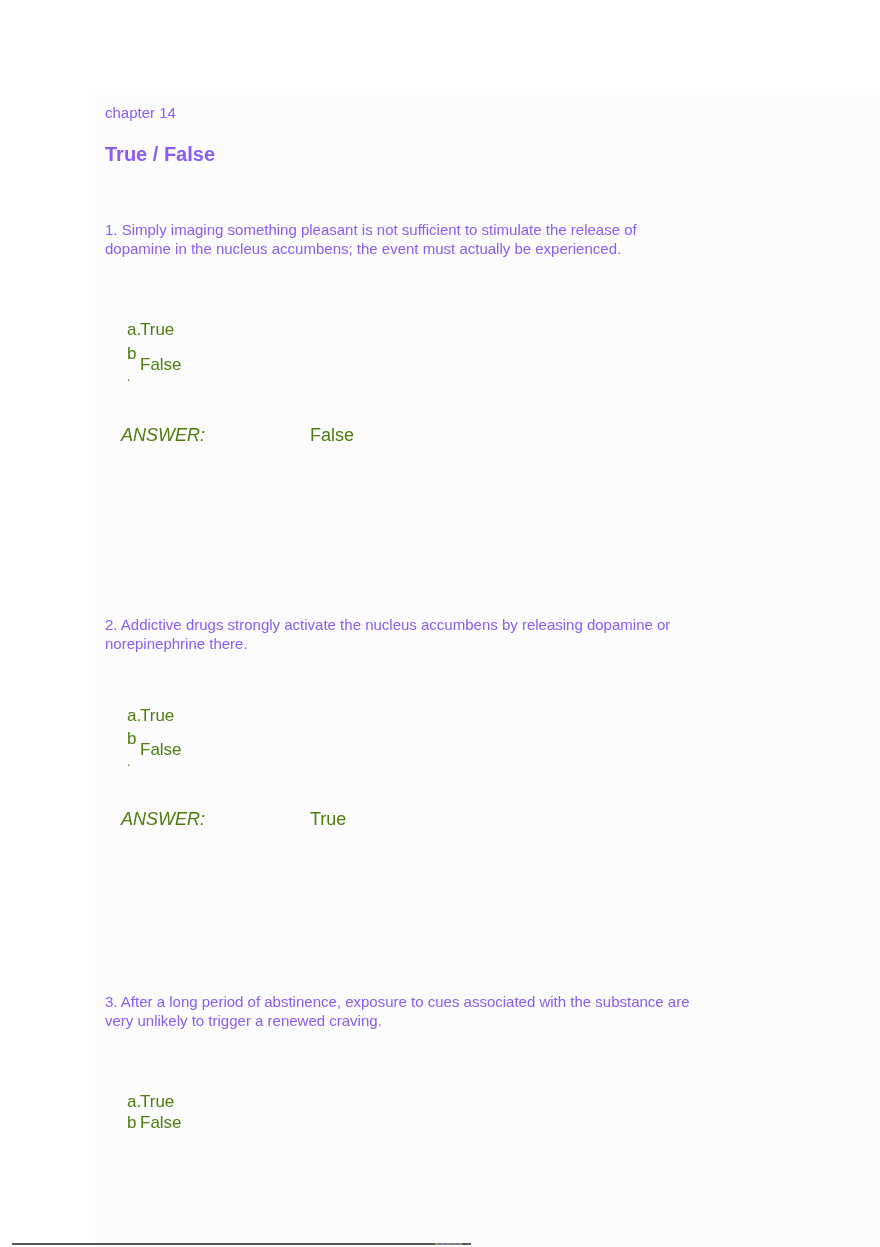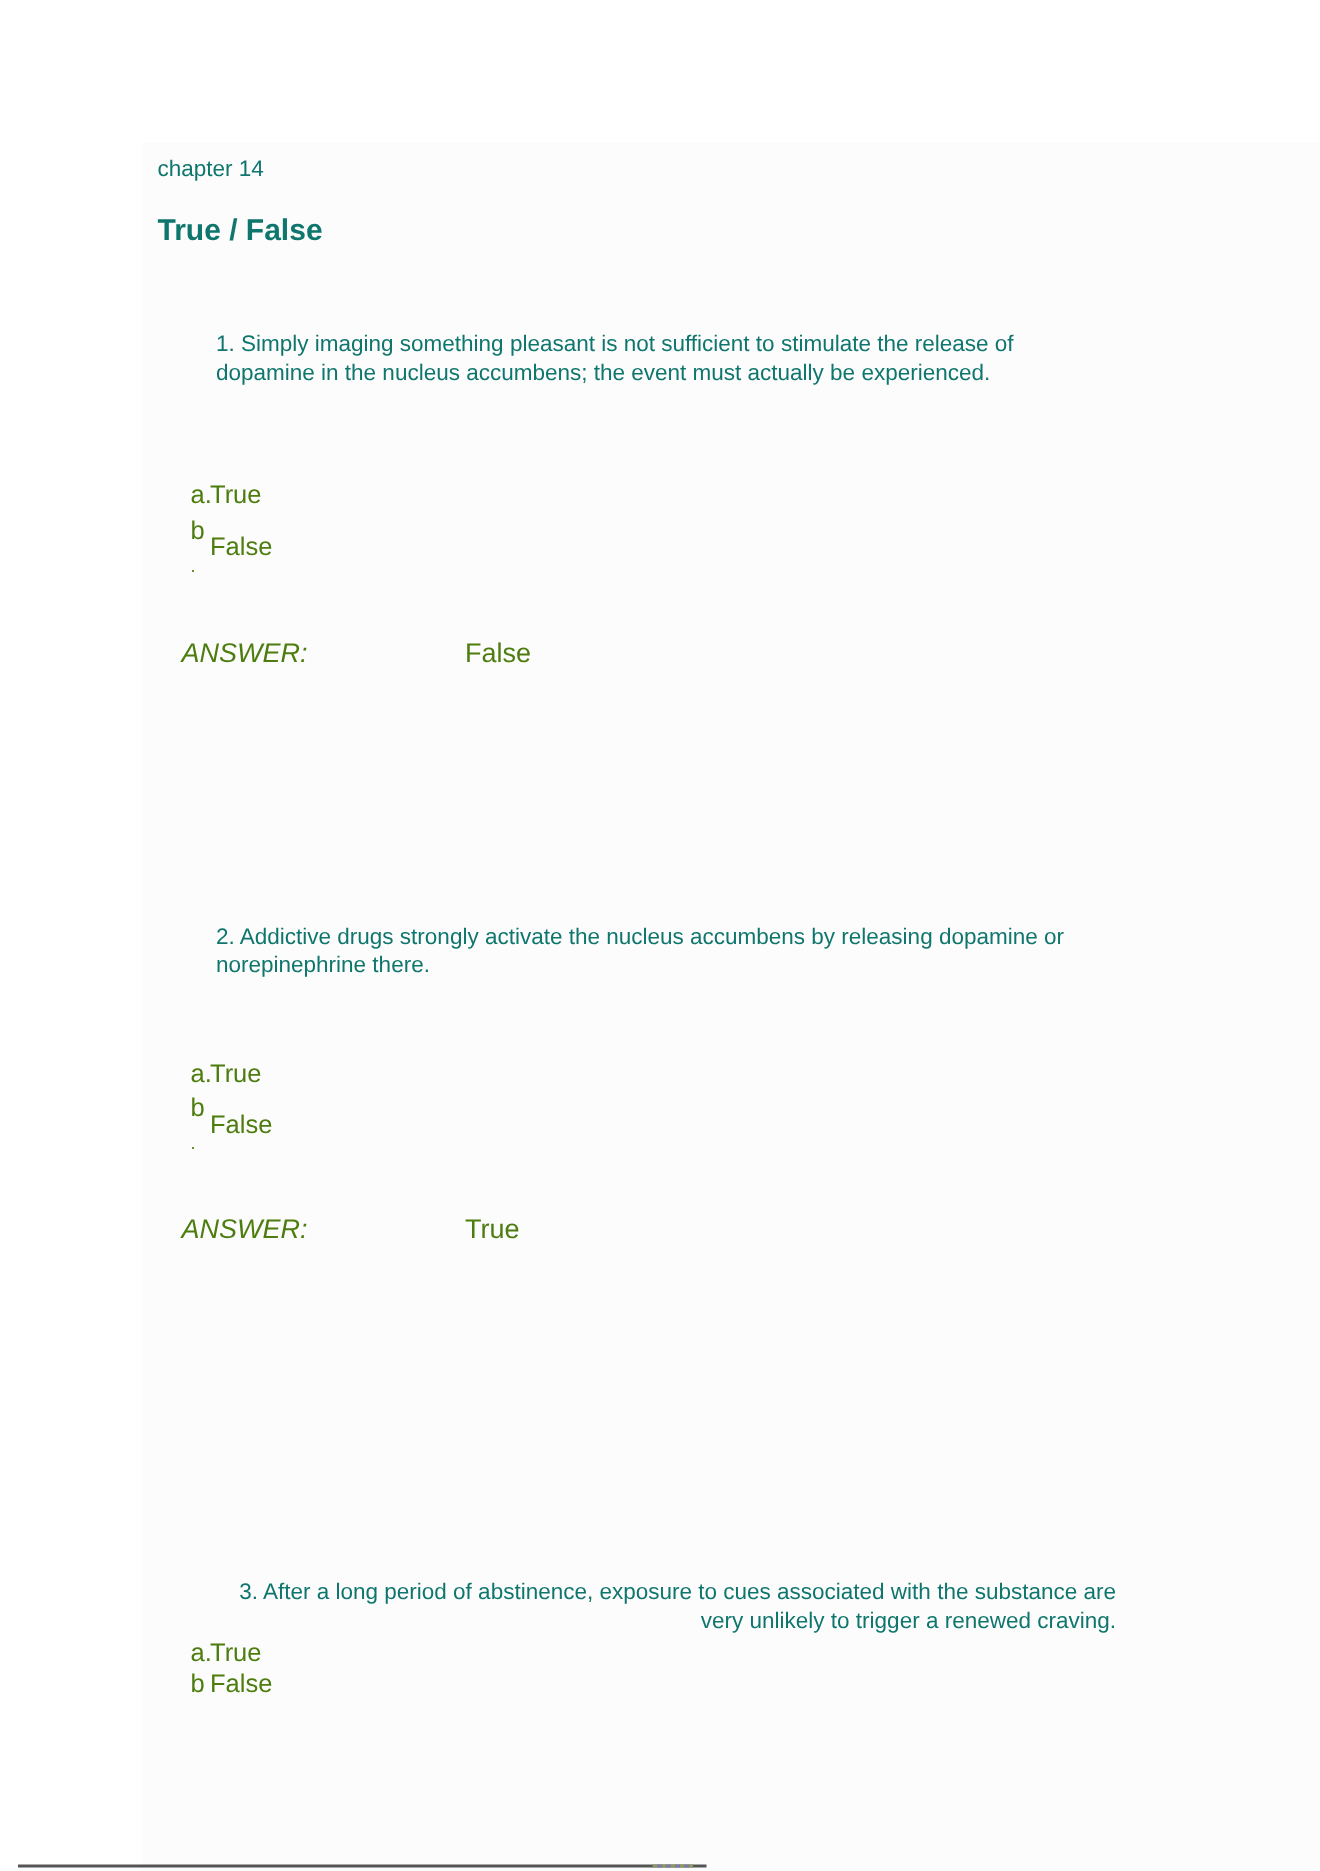--- a/index.html
+++ b/index.html
@@ -16,21 +16,21 @@
     .page-bg {
       position: absolute;
       left: 95px;
       top: 95px;
       right: 0;
       bottom: 0;
       background: #fcfcfc;
     }
     .sans {
       font-family: "Liberation Sans", sans-serif;
-      color: #0f766e;
+      color: #8b5cf6;
     }
     .serif {
       font-family: Liberation Sans, sans-serif;
       color: #4d7c0f;
     }
     .abs { position: absolute; }
 
     .chapter {
       left: 105px;
       top: 104px;
@@ -40,21 +40,20 @@
       left: 105px;
       top: 143px;
       font-size: 20px;
       font-weight: bold;
     }
     .question-text {
       left: 105px;
       width: 600px;
       font-size: 15px;
       line-height: 19px;
-      margin-left: 39px;
     }
     .options {
       left: 127px;
       font-size: 17px;
       line-height: 20px;
     }
     .opt-row {
       position: relative;
       height: 20px;
       white-space: nowrap;
@@ -131,21 +130,21 @@
     <span class="opt-letter">a.</span><span class="opt-label">True</span>
   </div>
   <div class="opt-row split" style="margin-top:11px;">
     <span class="opt-letter">b</span><span class="opt-label">False</span>
     <span class="opt-dot">.</span>
   </div>
 </div>
 <div class="abs serif answer-label" style="top:809px;">ANSWER:</div>
 <div class="abs serif answer-value" style="top:809px;">True</div>
 
-<div class="abs sans question-text" style="top:1052px;text-align:right;">3. After a long period of abstinence, exposure to cues associated with the substance are very unlikely to trigger a renewed craving.</div>
+<div class="abs sans question-text" style="top:992px;">3. After a long period of abstinence, exposure to cues associated with the substance are very unlikely to trigger a renewed craving.</div>
 <div class="abs serif options" style="top:1092px;">
   <div class="opt-row">
     <span class="opt-letter">a.</span><span class="opt-label">True</span>
   </div>
   <div class="opt-row" style="margin-top:1px;">
     <span class="opt-letter">b</span><span class="opt-label">False</span>
   </div>
 </div>
 
 <div class="footer-rule"></div>

